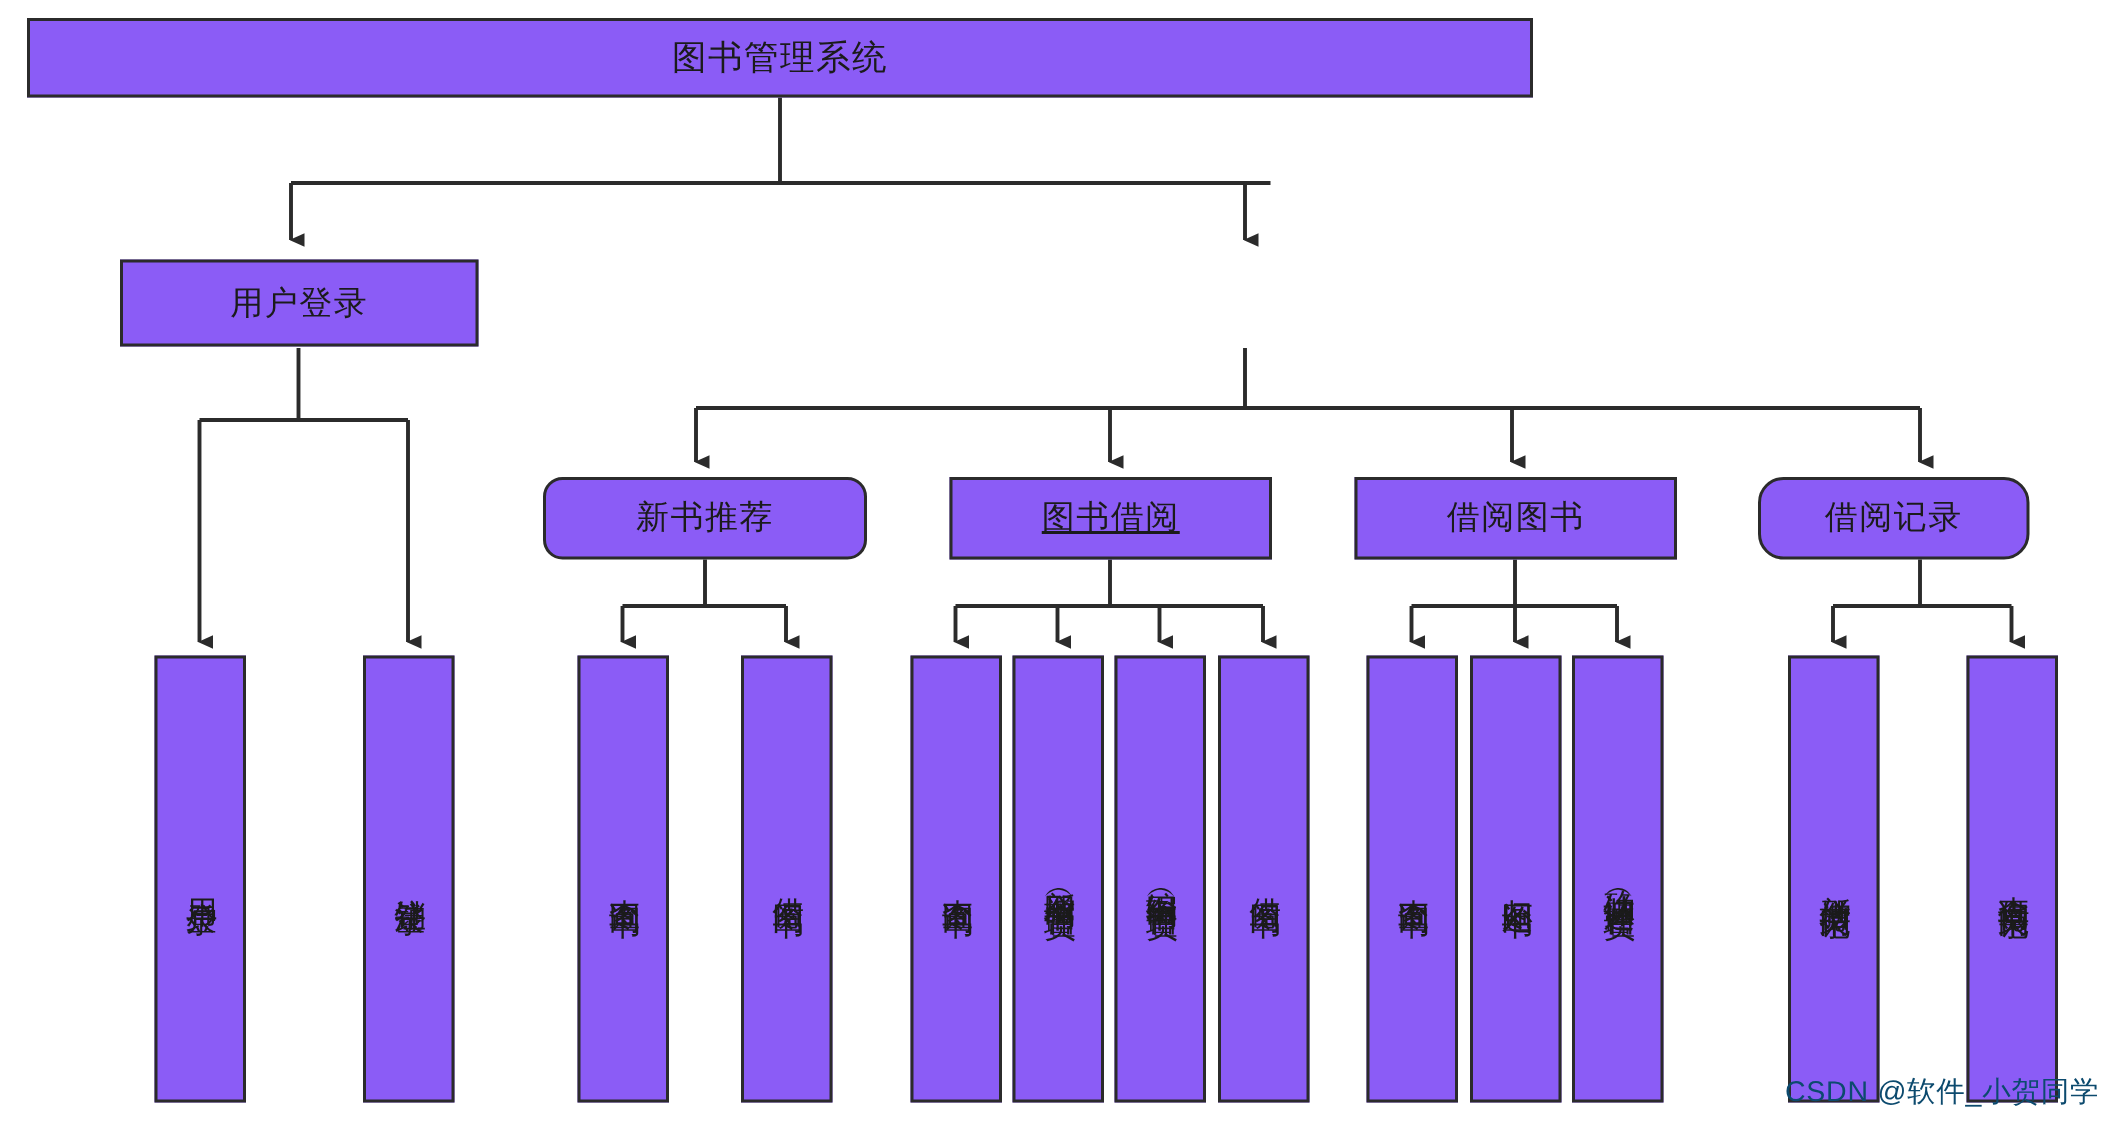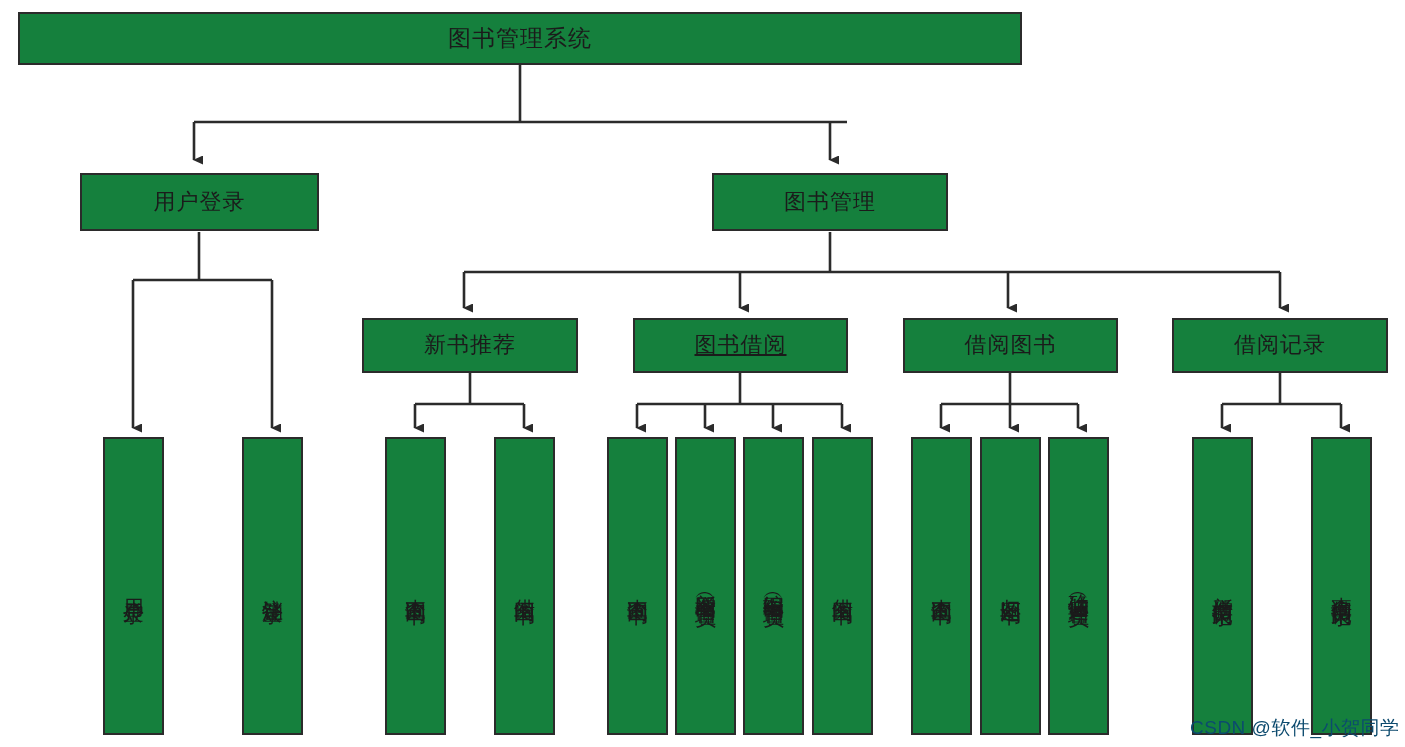--- a/index.html
+++ b/index.html
@@ -24,21 +24,21 @@
     left: 0;
     top: 0;
     width: 1405px;
     height: 747px;
     pointer-events: none;
   }
   .node {
     position: absolute;
     box-sizing: border-box;
     border: 2px solid #2b2b2b;
-    background: #15803d;
+    background: #8b5cf6;
     display: flex;
     align-items: center;
     justify-content: center;
     text-align: center;
     color: #1b1b1b;
   }
   
   .node.horiz {
     font-size: 22px;
     line-height: 1.2;
@@ -124,37 +124,34 @@
   </svg>
 
   <div class="node horiz root" style="left:18px; top:12px; width:1004px; height:53px;">
     <span>图书管理系统</span>
   </div>
 
   <div class="node horiz" style="left:80px; top:173px; width:239px; height:58px;">
     <span>用户登录</span>
   </div>
 
-  <div class="node horiz" style="left:712px; top:173px; width:236px; height:58px;">
-    <span>图书管理</span>
-  </div>
-
-  <div class="node horiz" style="left:362px; top:318px; width:216px; height:55px;">
+
+  <div class="node horiz" style="left:362px; top:318px; width:216px; height:55px;border-radius:13px;">
     <span>新书推荐</span>
   </div>
 
   <div class="node horiz" style="left:633px; top:318px; width:215px; height:55px;text-decoration:underline;">
     <span>图书借阅</span>
   </div>
 
   <div class="node horiz" style="left:903px; top:318px; width:215px; height:55px;">
     <span>借阅图书</span>
   </div>
 
-  <div class="node horiz" style="left:1172px; top:318px; width:216px; height:55px;">
+  <div class="node horiz" style="left:1172px; top:318px; width:181px; height:55px;border-radius:17px;">
     <span>借阅记录</span>
   </div>
 
   <div class="node vert" style="left:103px; top:437px; width:61px; height:298px;">
     <span class="vtext">用户登录</span>
   </div>
 
   <div class="node vert" style="left:242px; top:437px; width:61px; height:298px;">
     <span class="vtext">注销登录</span>
   </div>

